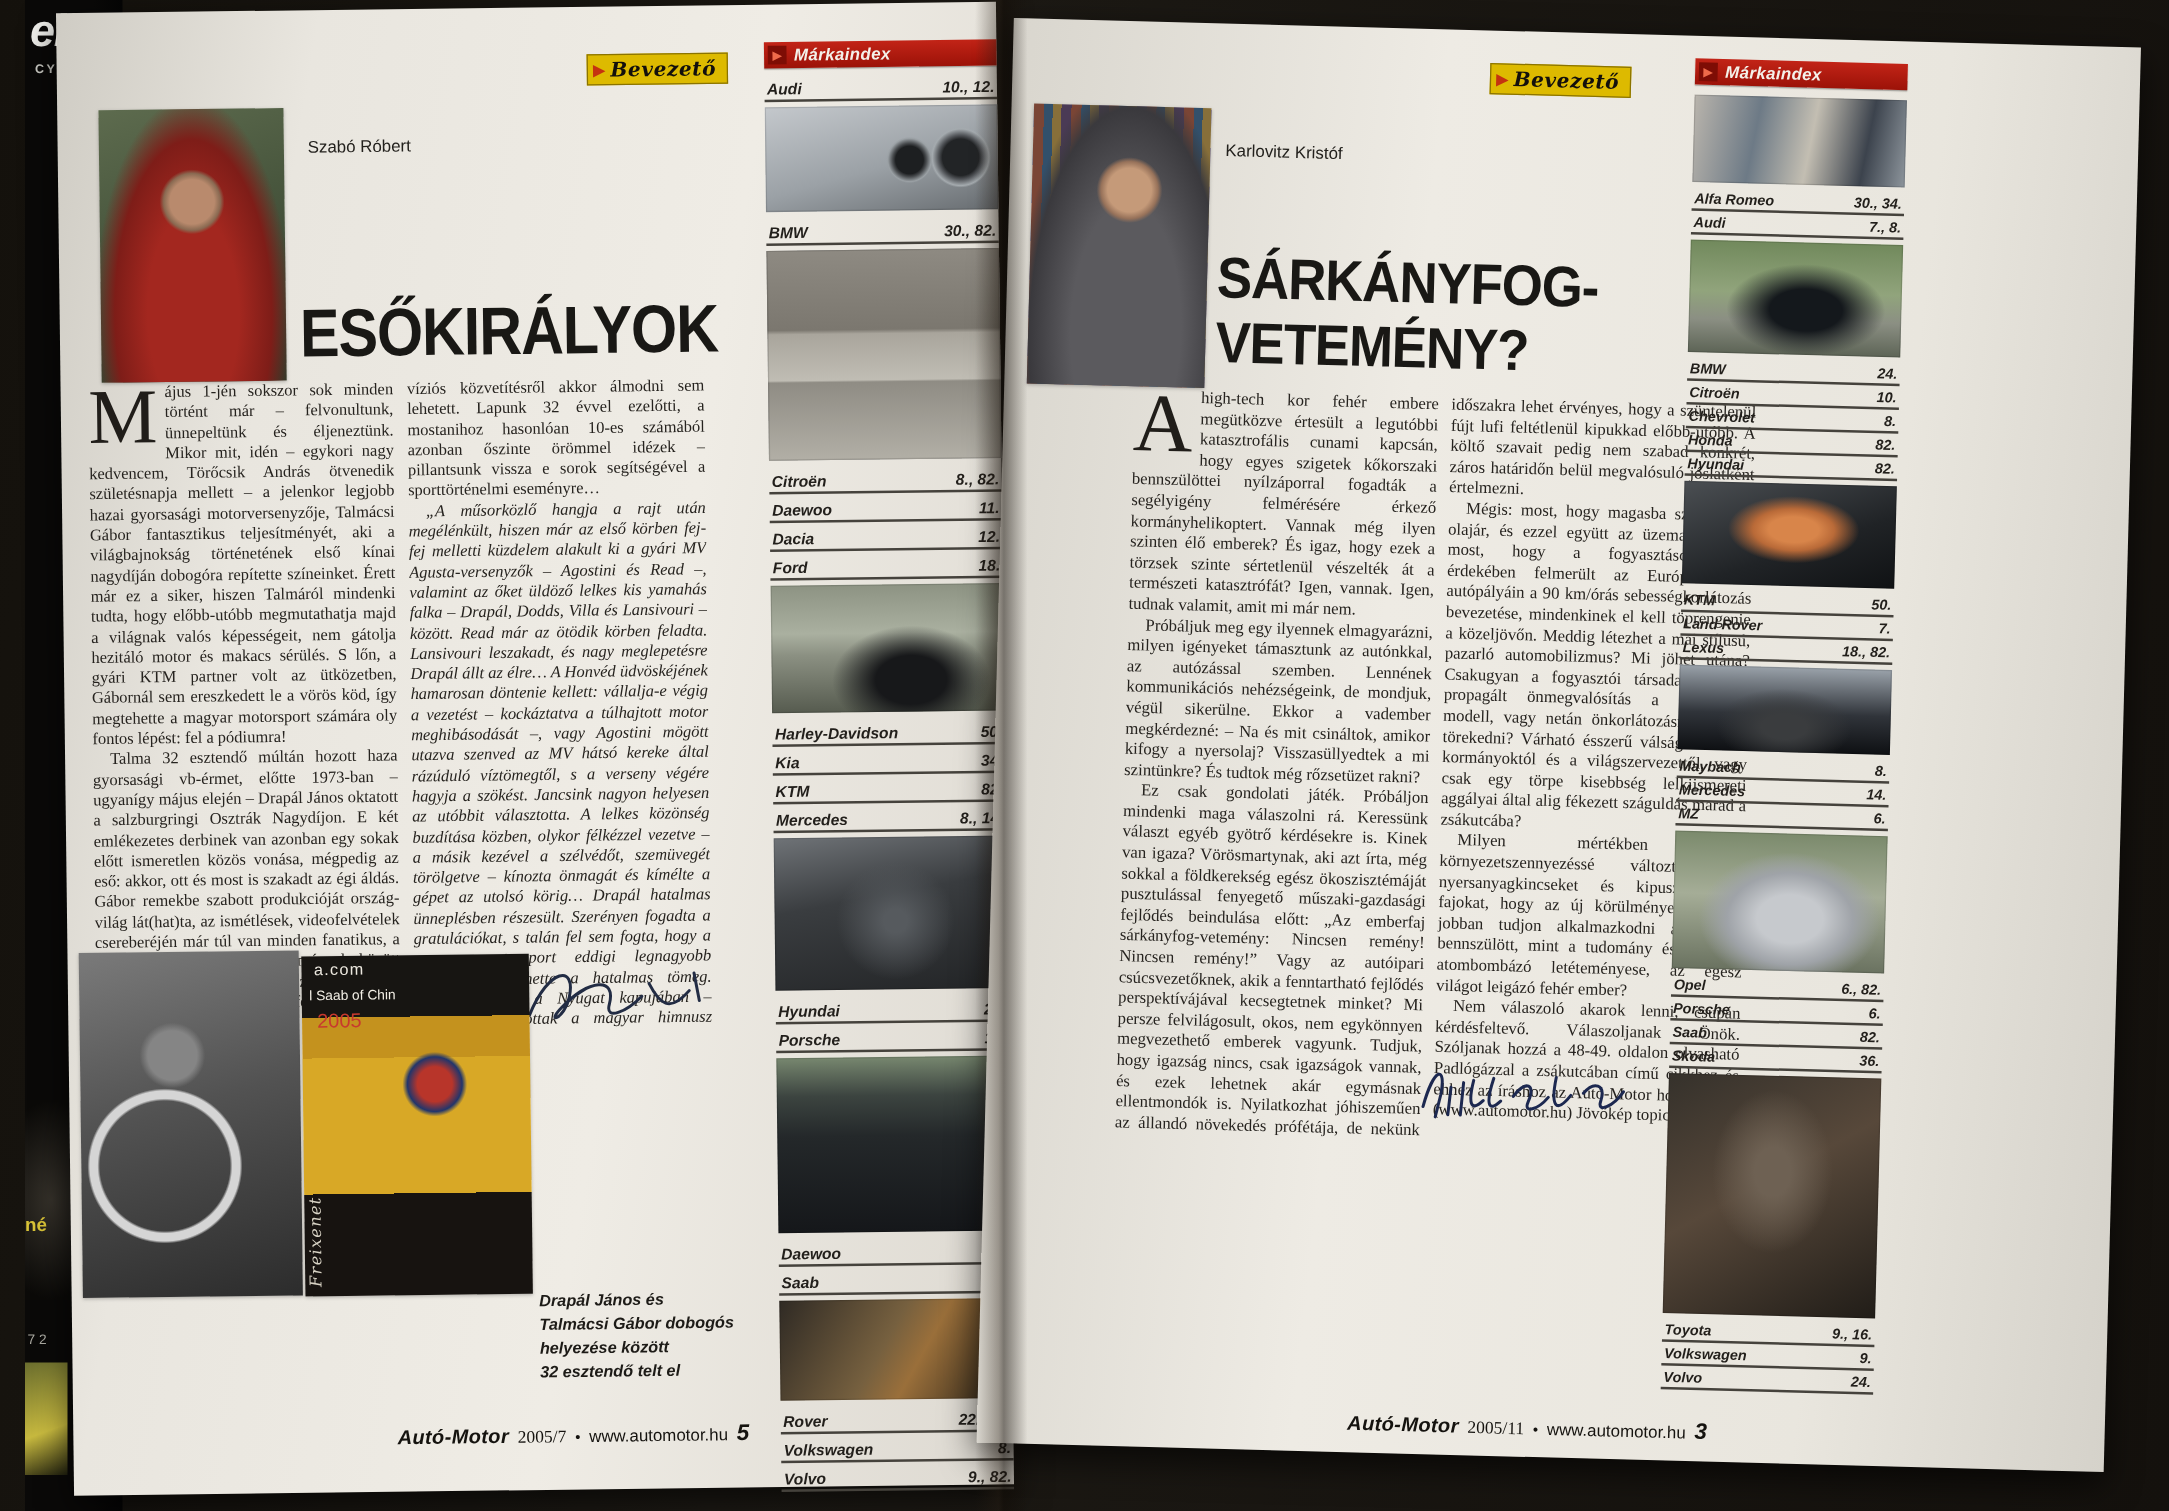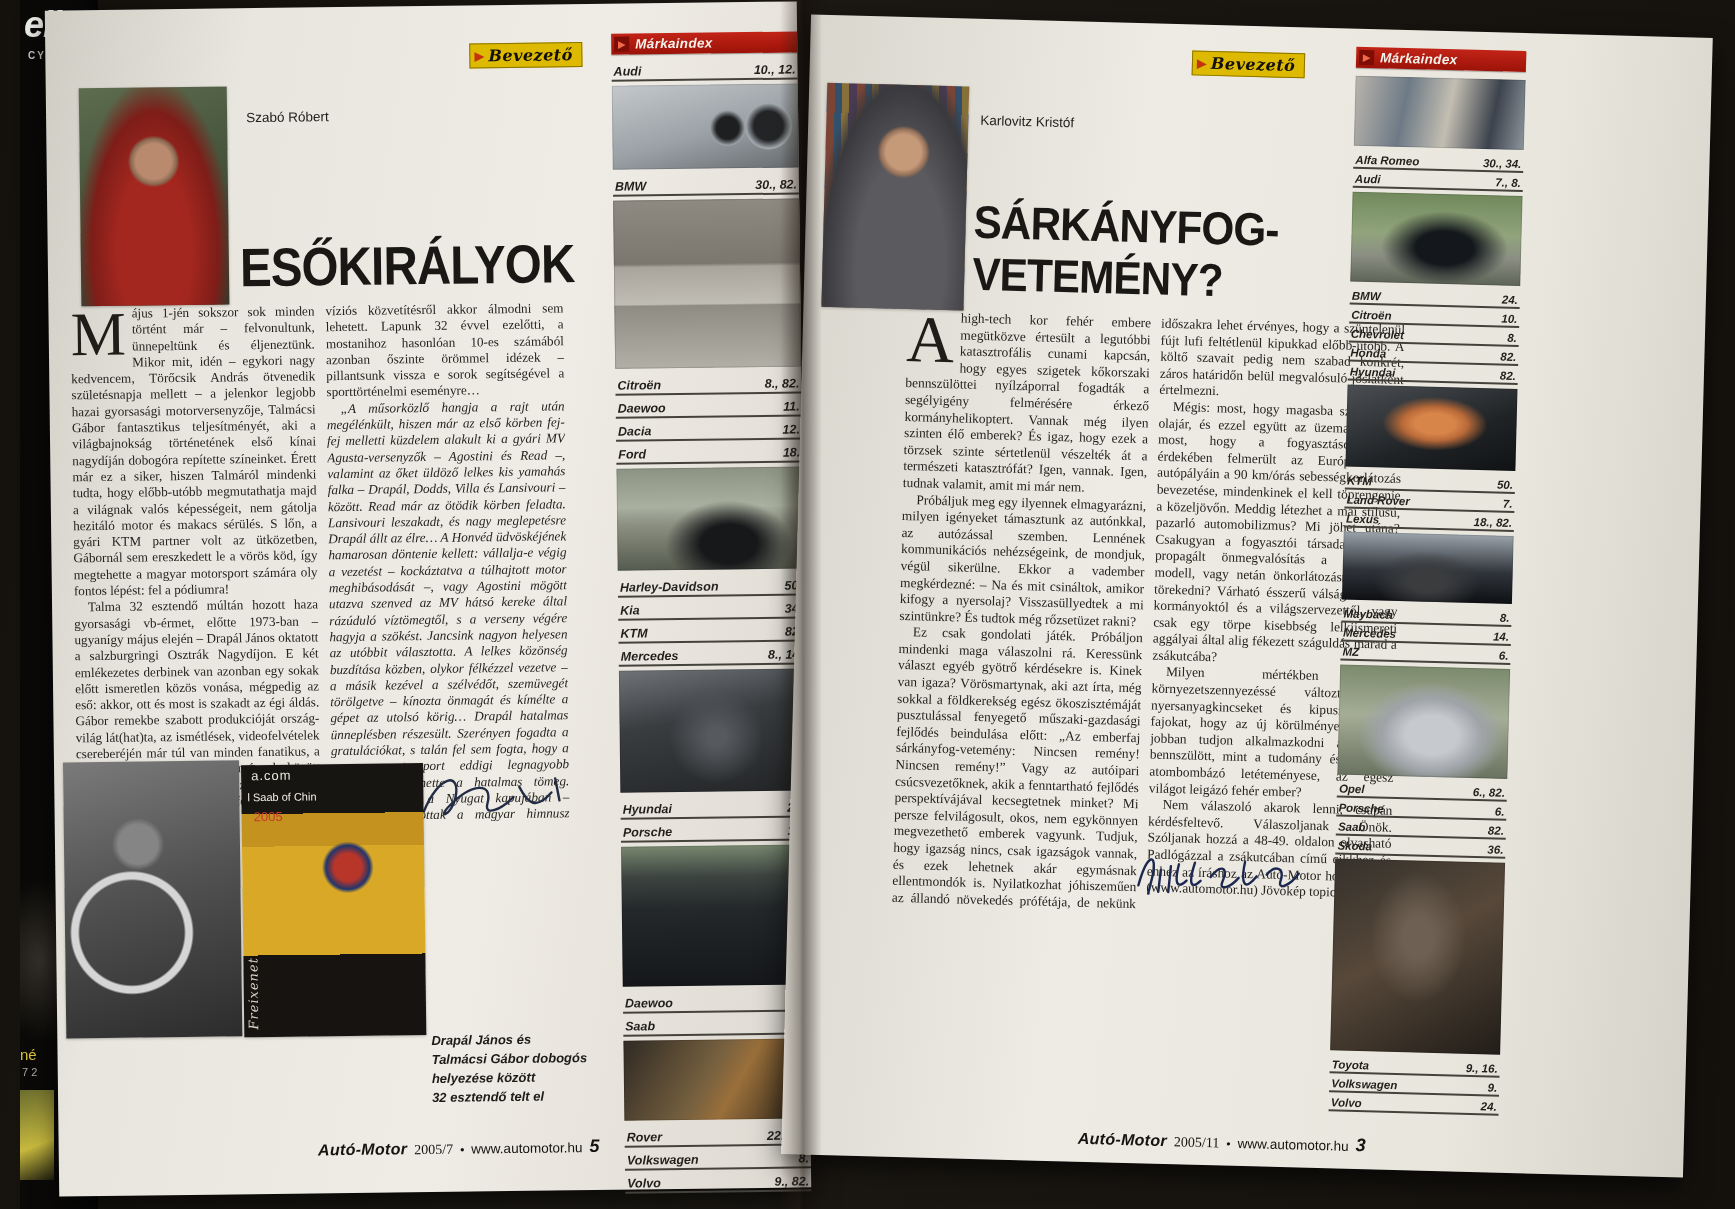--- a/index.html
+++ b/index.html
@@ -10,21 +10,21 @@
   .edge-mag{position:absolute;left:0;top:0;width:78px;height:1209px;
             background:linear-gradient(90deg,#0a0908 70%,#050505);margin-left:20px;}
   .edge-title{position:absolute;left:4px;top:4px;color:#f2f2ee;font-weight:bold;
               font-style:italic;font-size:36px;letter-spacing:-1px;}
   .edge-sub{position:absolute;left:8px;top:50px;color:#cfcfc8;font-size:10px;
             font-weight:bold;letter-spacing:2px;}
   .edge-vert{position:absolute;left:30px;top:72px;color:#d8d8d0;font-size:11px;
              writing-mode:vertical-rl;letter-spacing:1px;}
   .edge-blob{position:absolute;left:0;top:880px;width:70px;height:160px;
              background:radial-gradient(ellipse at 30% 50%,#35312a,#0b0a08 70%);}
-  .edge-b1{position:absolute;left:0px;top:1046px;color:#d8c337;font-size:15px;font-weight:normal;}
+  .edge-b1{position:absolute;left:0px;top:972px;color:#d8c337;font-size:15px;font-weight:bold;}
   .edge-b2{position:absolute;left:2px;top:1066px;color:#a9a8a0;font-size:11px;}
   .edge-b3{position:absolute;left:0px;top:1090px;width:34px;height:90px;
            background:linear-gradient(160deg,#6a6d2e,#c7b93f 60%,#20200f);}
   
   .page{position:absolute;box-shadow:0 10px 28px rgba(0,0,0,.65);}
   .page-left{left:52px;top:6px;width:752px;height:1186px;transform:rotate(-.7deg);
              background:linear-gradient(100deg,#cfccc4,#e9e6df 22%,#efece5 60%,#ddd9d1);}
   .page-right{left:796px;top:26px;width:902px;height:1140px;transform:rotate(1.5deg);
               background:linear-gradient(95deg,#d9d6ce,#eeebe4 35%,#e9e6de 75%,#d5d2ca);}
   .gutter{position:absolute;left:780px;top:0;width:42px;height:1209px;pointer-events:none;
@@ -115,21 +115,21 @@
   .ph-wreath{background:
      radial-gradient(circle at 38% 62%,transparent 52px,#d8d5cd 54px,#d8d5cd 60px,transparent 62px),
      radial-gradient(circle at 42% 30%,#8a857c 9%,transparent 12%),
      linear-gradient(165deg,#7e7a72 0%,#55524b 45%,#2e2c27 100%);}
   .ph-podium{background:
      radial-gradient(circle at 58% 38%,#b8352a 7%,#22356b 11%,transparent 13%),
      linear-gradient(180deg,#171512 0 18%,#c4921e 18% 30%,#d8a826 30% 70%,#171310 70% 100%);}
   .pd-frag{position:absolute;color:#ece8df;font-weight:normal;}
   .pd-f1{left:10px;top:3px;font-size:13px;letter-spacing:1px;}
   .pd-f2{left:6px;top:26px;font-size:11px;color:#f3efe6;}
-  .pd-f3{left:12px;top:44px;font-size:13px;color:#e8dfc8;}
+  .pd-f3{left:12px;top:44px;font-size:16px;color:#e8dfc8;}
   .pd-bottle{position:absolute;left:2px;bottom:8px;color:#d9d4c6;font-size:13px;
              font-family:"DejaVu Serif","Liberation Serif",serif;font-style:italic;
              writing-mode:vertical-rl;transform:rotate(180deg);letter-spacing:1px;}
   .sig{position:absolute;}
 </style>
 </head>
 <body>
 
 <div class="scene">
 

